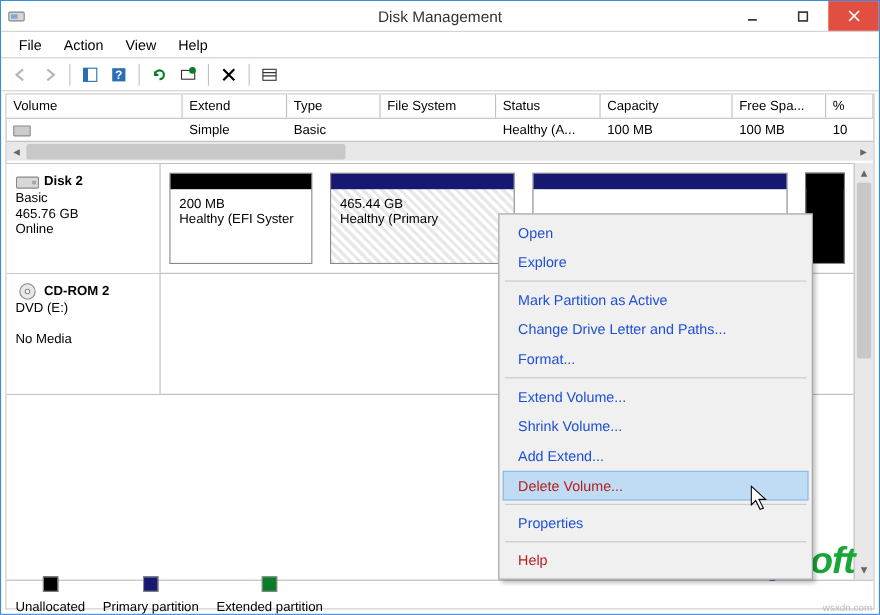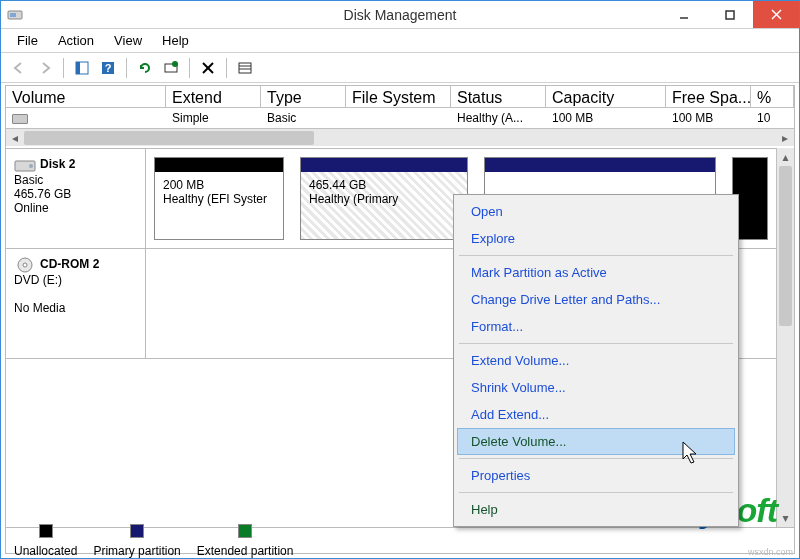--- a/index.html
+++ b/index.html
@@ -18,21 +18,21 @@
   .menu-item { padding: 2px 10px; font-size: 13px; }
 
   .toolbar { height: 30px; display: flex; align-items: center; padding: 0 6px; border-bottom: 1px solid #d0d0d0; gap: 2px; }
   .tool-sep { width: 1px; height: 20px; background: #c0c0c0; margin: 0 4px; }
   .tool-btn { width: 24px; height: 24px; display: flex; align-items: center; justify-content: center; border: 1px solid transparent; }
   .tool-btn.disabled svg { opacity: .35; }
 
   .content { position: absolute; top: 84px; left: 4px; right: 4px; bottom: 4px; border: 1px solid #bbb; background:#fff; }
 
   .grid-header { height: 22px; display: flex; border-bottom: 1px solid #c0c0c0; background:#fff; }
-  .grid-header .col { border-right: 1px solid #c0c0c0; padding: 3px 6px; font-size: 16px; overflow:hidden; white-space:nowrap; }
+  .grid-header .col { border-right: 1px solid #c0c0c0; padding: 3px 6px; font-size: 12px; overflow:hidden; white-space:nowrap; }
   .grid-row { height: 20px; display: flex; align-items:center; }
   .grid-row .col { padding: 2px 6px; font-size: 12px; overflow:hidden; white-space:nowrap; }
   .vol-icon { width:16px; height:10px; background:#ccc; border:1px solid #888; border-radius:1px; display:inline-block; margin-right:4px; vertical-align:middle;}
   
   .hscroll { height: 18px; background: #e8e8e8; border-top:1px solid #c0c0c0; position:relative; }
   .hscroll .arrow { width:18px; height:18px; position:absolute; top:0; display:flex;align-items:center;justify-content:center; color:#666;}
   .hscroll .arrow.l { left:0; }
   .hscroll .arrow.r { right:0; }
   .hscroll .thumb { position:absolute; left:18px; top:2px; height:14px; width:290px; background:#c8c8c8; border-radius:2px;}
 
@@ -53,21 +53,21 @@
   .part.unalloc .bar { background:#000; }
   .part.unalloc { background:#000; }
   .disk-icon { display:inline-block; width:22px; height:16px; vertical-align:middle; margin-right:4px;}
   
   .legend { position:absolute; left:0; right:0; bottom:0; height:26px; border-top:1px solid #bbb; display:flex; align-items:center; padding:0 8px; gap:16px; background:#fff;}
   .legend-item { display:flex; align-items:center; gap:6px; font-size:12px;flex-direction:column;}
   .sw { width:14px; height:14px; border:1px solid #888;}
   .sw.black{background:#000;} .sw.navy{background:#17186f;} .sw.green{background:#0a7b26;}
 
   .context-menu { position:absolute; left:452px; top:193px; width:286px; background:#f0f0f0; border:1px solid #9e9e9e; box-shadow:3px 3px 4px rgba(0,0,0,.25); padding:3px; z-index:50;}
-  .cm-item { padding:6px 14px; font-size:13px; color:#14532d;}
+  .cm-item { padding:6px 14px; font-size:13px; color:#b91c1c;}
   .cm-item.disabled { color:#1d4ed8; }
   .cm-item.hover { background:#bfdcf4; border:1px solid #8ab7df; padding:5px 13px;}
   .cm-sep { height:1px; background:#c8c8c8; margin:3px 2px;}
 
   .cursor { position:absolute; left:681px; top:440px; z-index:60; }
 
   .watermark { position:absolute; right:22px; bottom:28px; z-index:40; font-family:Arial; font-weight:bold; font-style:italic; font-size:34px; letter-spacing:-1px;}
   .watermark .i{color:#0a5fb0;} .watermark .boy{color:#0a5fb0;} .watermark .soft{color:#18a637;}
   .wsx { position:absolute; right:6px; bottom:1px; font-size:9px; color:#bbb; z-index:70;}
 </style>

